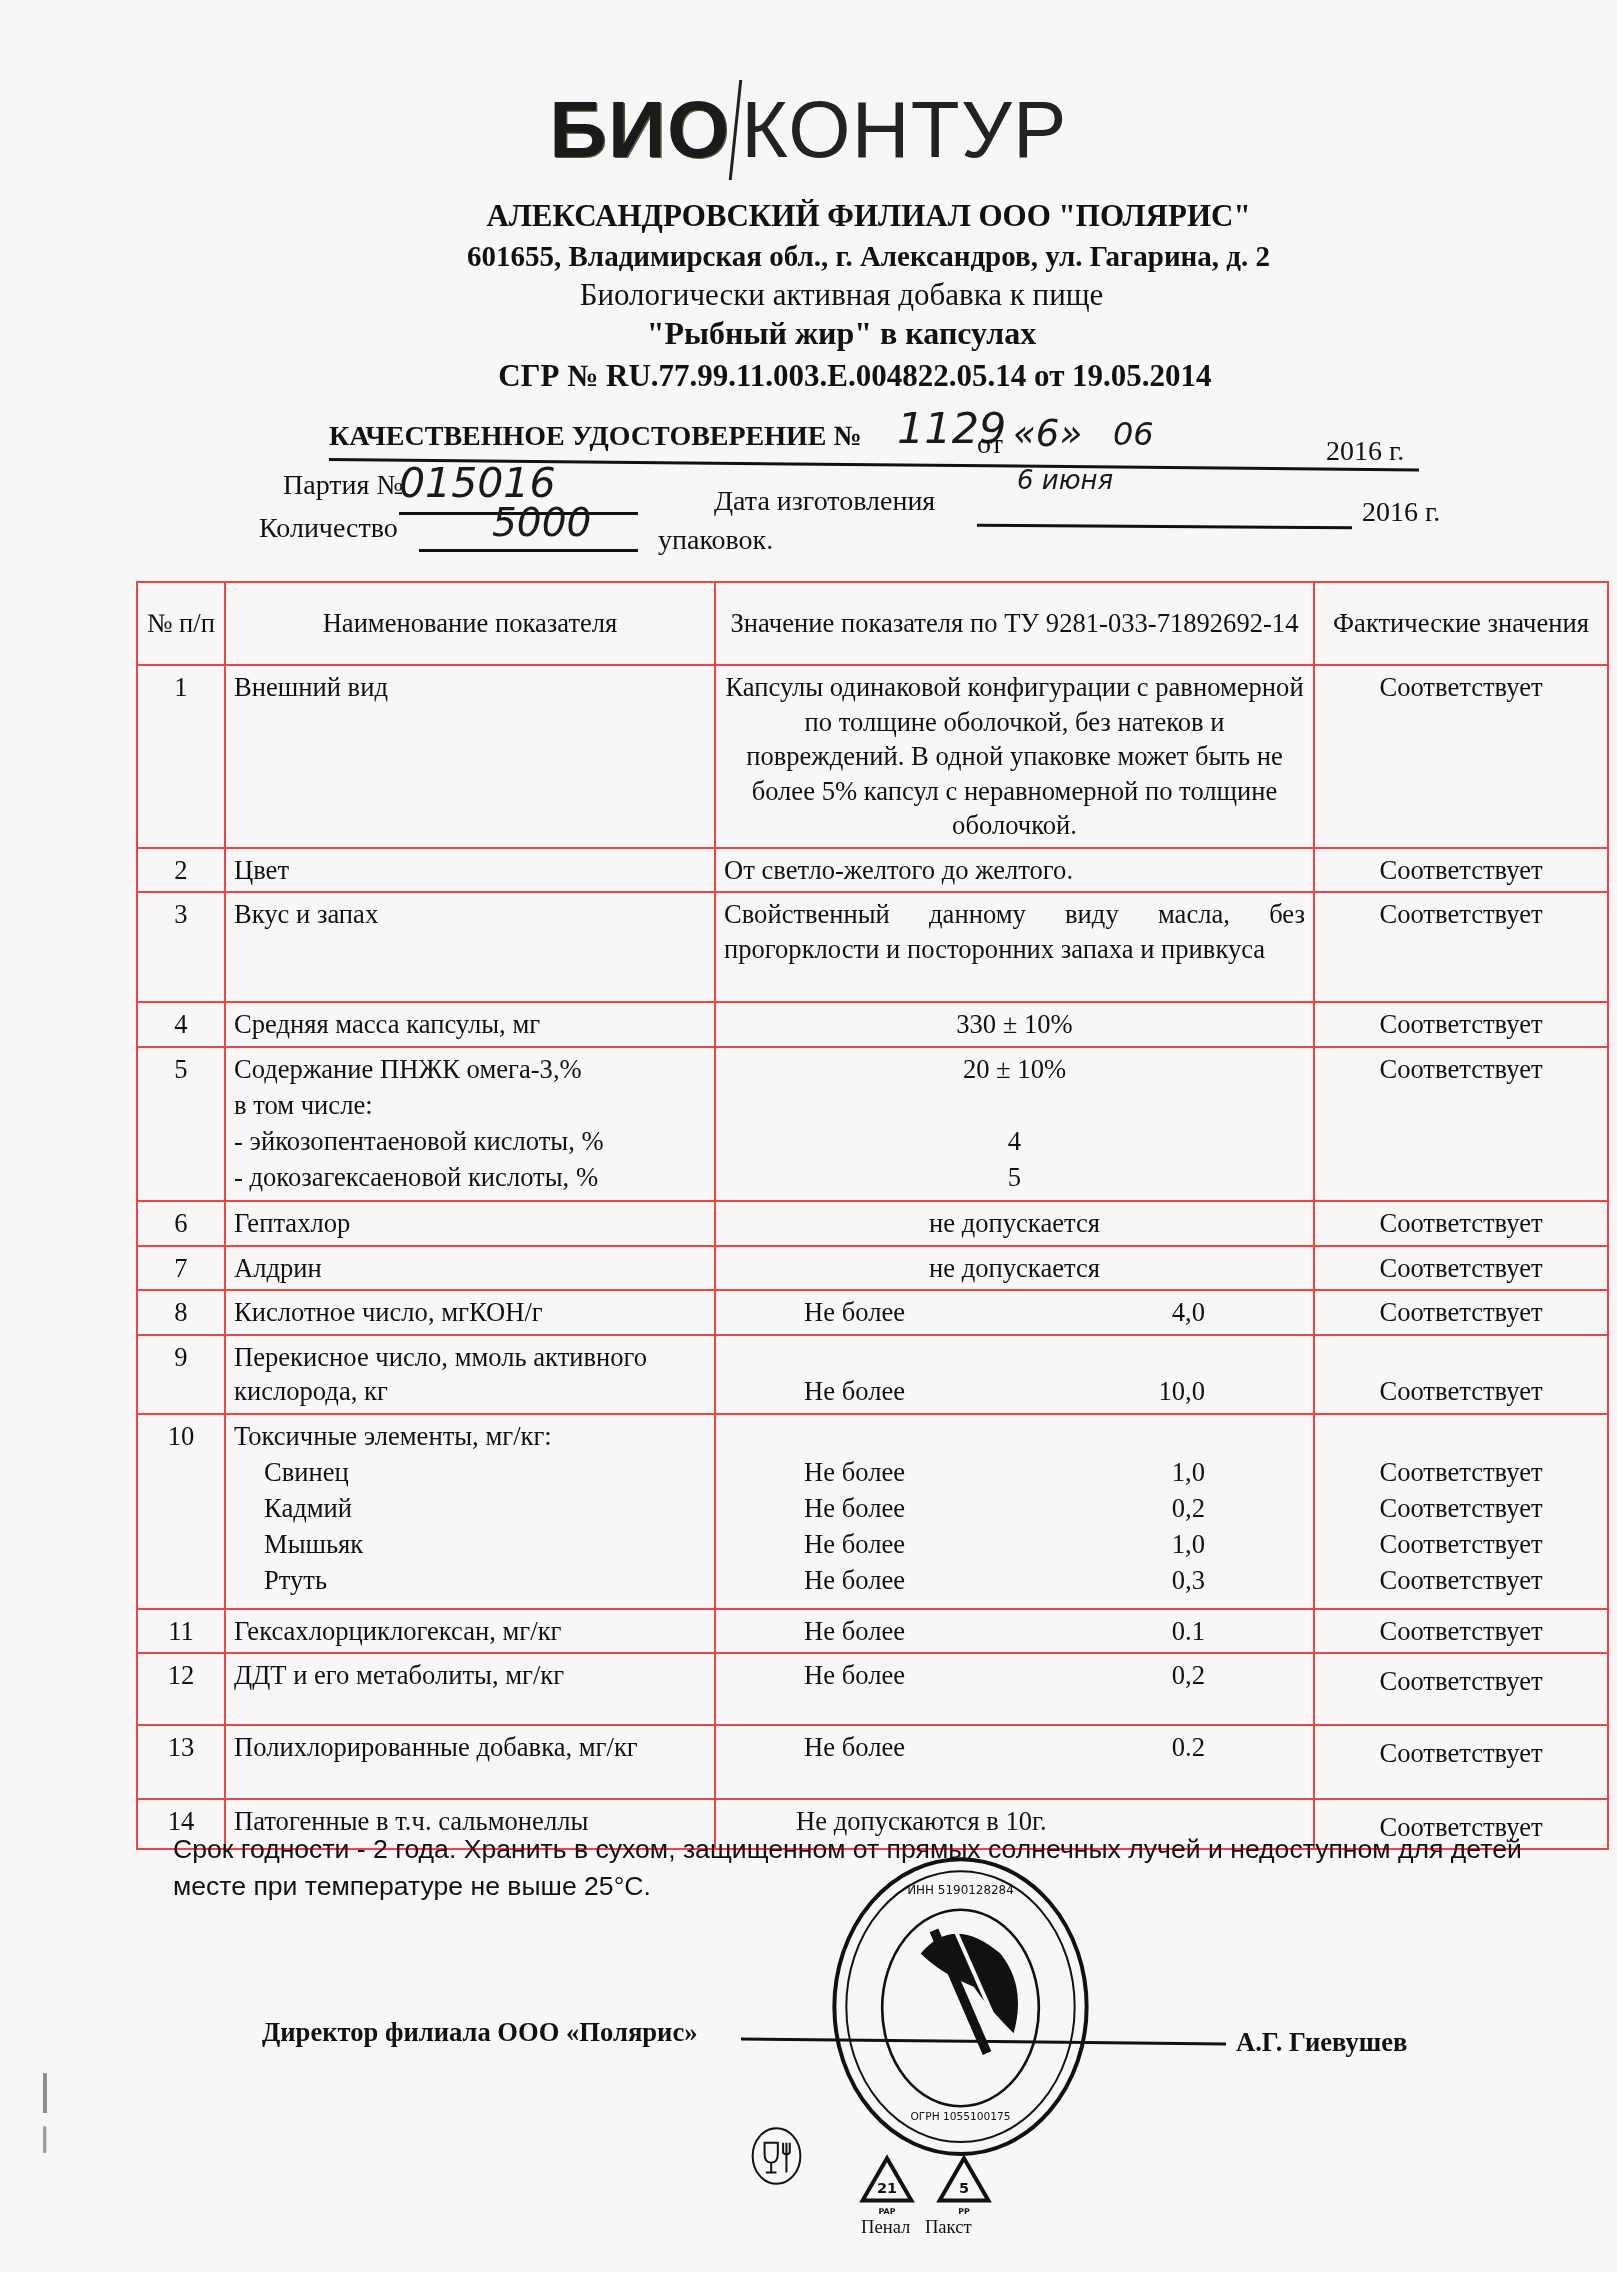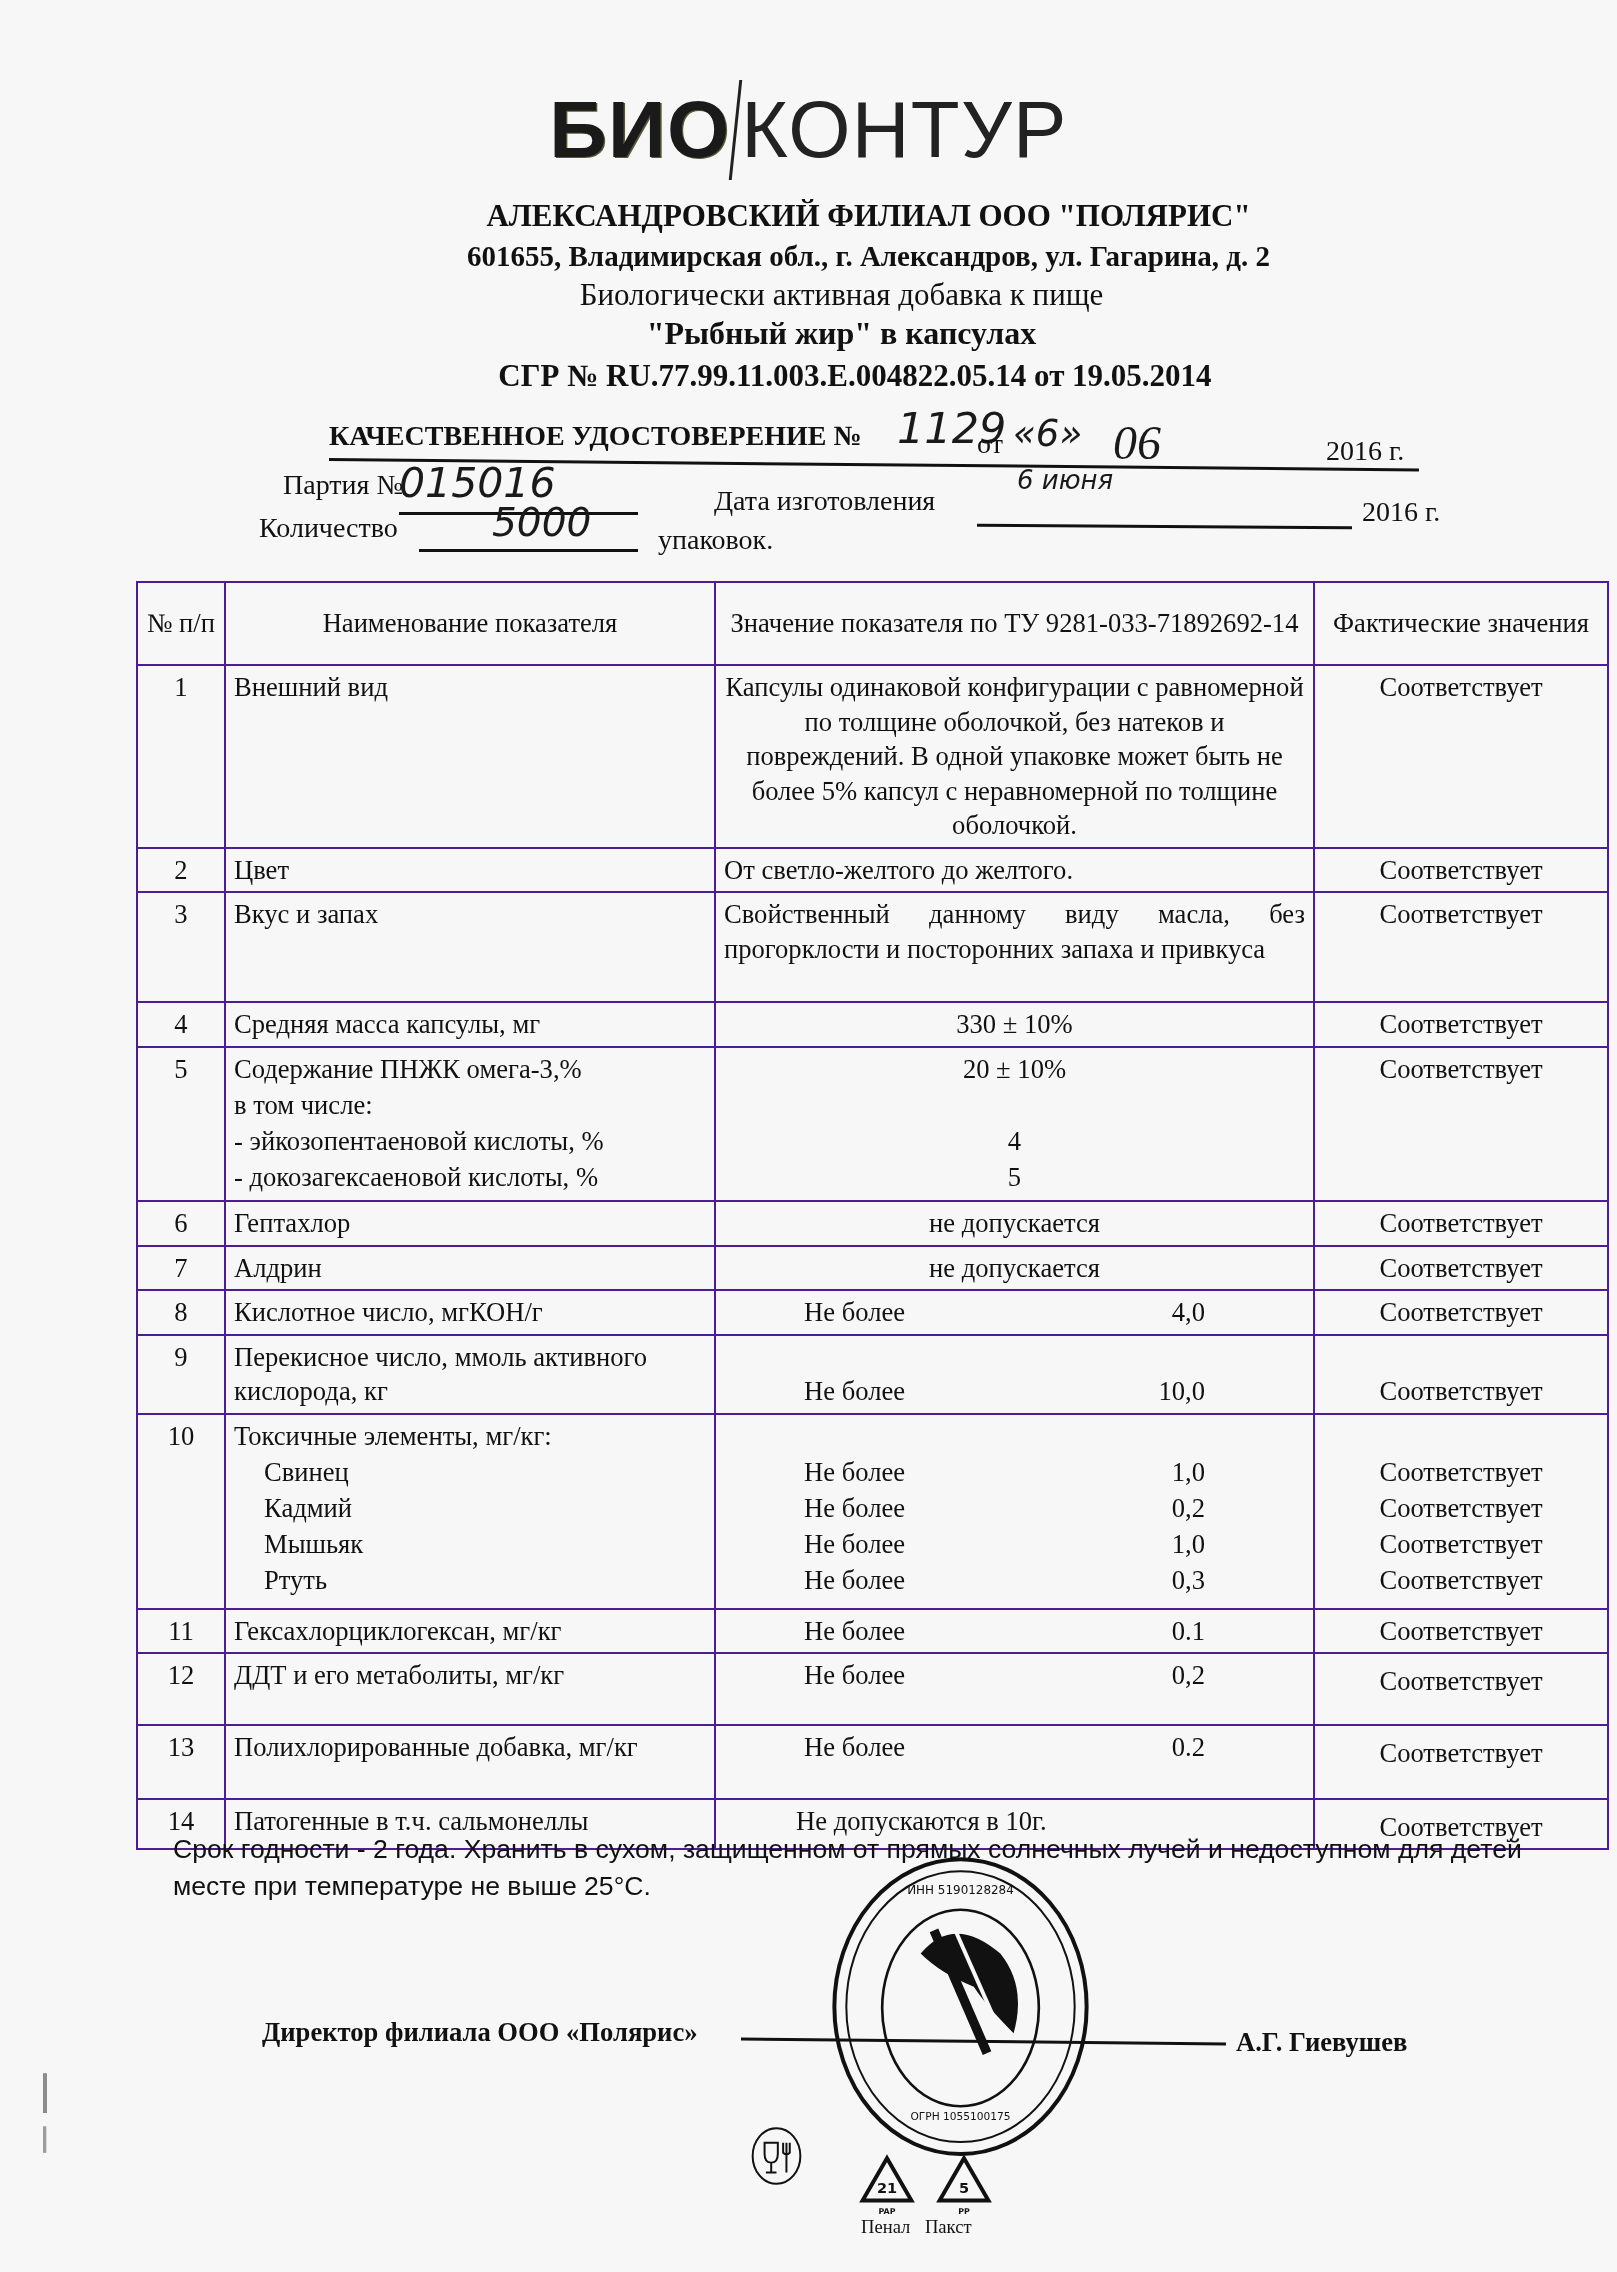--- a/index.html
+++ b/index.html
@@ -28,39 +28,39 @@
   .h4 { top: 316px; font-size: 32px; font-weight: bold; padding-left: 66px; box-sizing: border-box; }
   .h5 { top: 359px; font-size: 31px; font-weight: bold; padding-left: 93px; box-sizing: border-box; }
 
   .cert-row { left: 329px; top: 407px; width: 1090px; height: 60px; font-size: 28px; }
   .cert-row .title { font-weight: bold; position: absolute; left: 0; top: 13.3px; }
   .cert-row .underline { position: absolute; left: 0; top: 51px; width: 1090px; height: 2.7px; background: #111; transform: rotate(0.55deg); transform-origin: left; }
   .hand { font-family: "DejaVu Sans", sans-serif; font-style: italic; font-weight: normal; color: #1a1a1a; }
   .cert-row .num { position: absolute; left: 568px; top: -4px; font-size: 43px; }
   .cert-row .ot { position: absolute; left: 648px; top: 21px; }
   .cert-row .day { position: absolute; left: 684px; top: 5.3px; font-size: 37px; }
-  .cert-row .month { position: absolute; left: 784px; top: 8px; font-size: 48px; font-family: Liberation Serif, serif; }
+  .cert-row .month { position: absolute; left: 784px; top: 8px; font-size: 32px; }
   .cert-row .year { position: absolute; left: 997px; top: 28px; }
 
   .batch { left: 259px; top: 469px; font-size: 28px; margin-left: 24px; }
   .batch-val { left: 399px; top: 459px; font-size: 41px; }
   .line-batch { left: 399px; top: 512px; width: 239px; height: 2.7px; background: #111; }
   .mfg-label { left: 714px; top: 485px; font-size: 28px; }
   .mfg-val { left: 1017px; top: 465px; font-size: 26px; }
   .line-mfg { left: 977px; top: 525px; width: 375px; height: 2.7px; background: #111; transform: rotate(0.4deg); }
   .mfg-year { left: 1362px; top: 496px; font-size: 28px; }
   .qty-label { left: 259px; top: 512px; font-size: 28px; }
   .qty-val { left: 492px; top: 500px; font-size: 39px; }
   .line-qty { left: 419px; top: 549px; width: 219px; height: 2.7px; background: #111; }
   .qty-unit { left: 658px; top: 524px; font-size: 28px; }
 
   
   .tbl { left: 136px; top: 581px; width: 1399px; }
   table { border-collapse: collapse; width: 1399px; table-layout: fixed; font-size: 26.6px; }
-  td, th { border: 2px solid #4c1d95; vertical-align: top; padding: 4px 8px; line-height: 1.3; font-weight: normal; }
+  td, th { border: 2px solid #ef4444; vertical-align: top; padding: 4px 8px; line-height: 1.3; font-weight: normal; }
   th { text-align: center; vertical-align: middle; }
   .c1 { width: 70px; text-align: center; }
   .c2 { width: 472px; }
   .c3 { width: 581px; text-align: center; }
   .c4 { width: 276px; text-align: center; }
   .just { text-align: justify; text-align-last: left; }
   .val-pair { display: flex; justify-content: space-between; padding: 0 100px 0 80px; }
   .sub-item { padding-left: 30px; }
   .stack div { min-height: 36px; }
 

